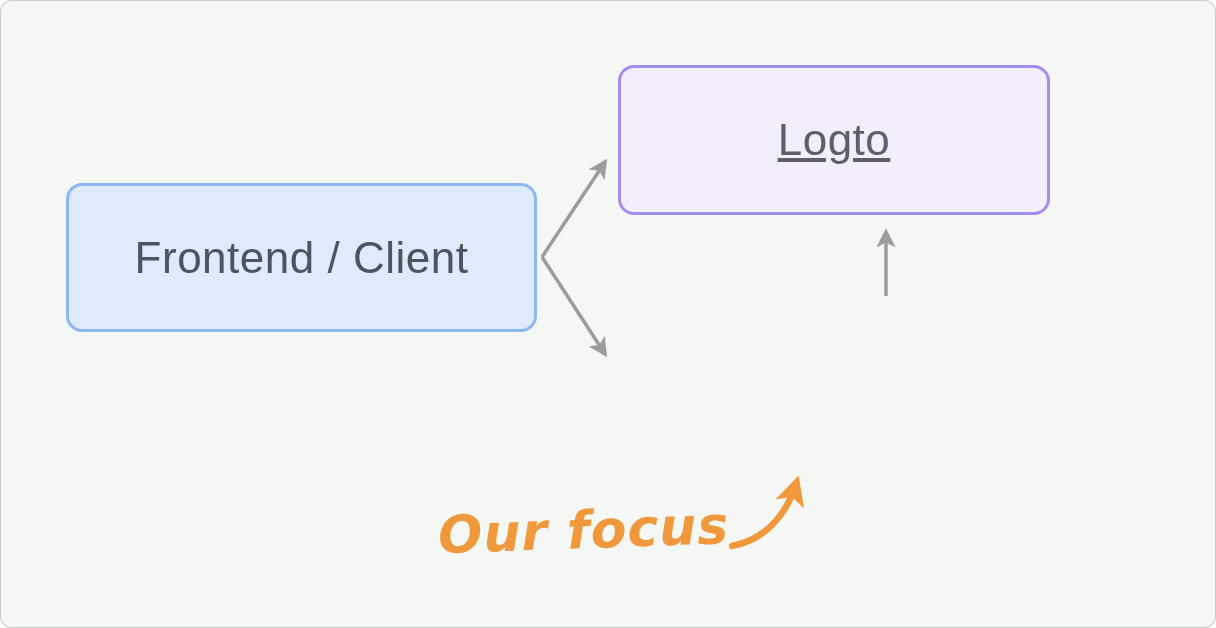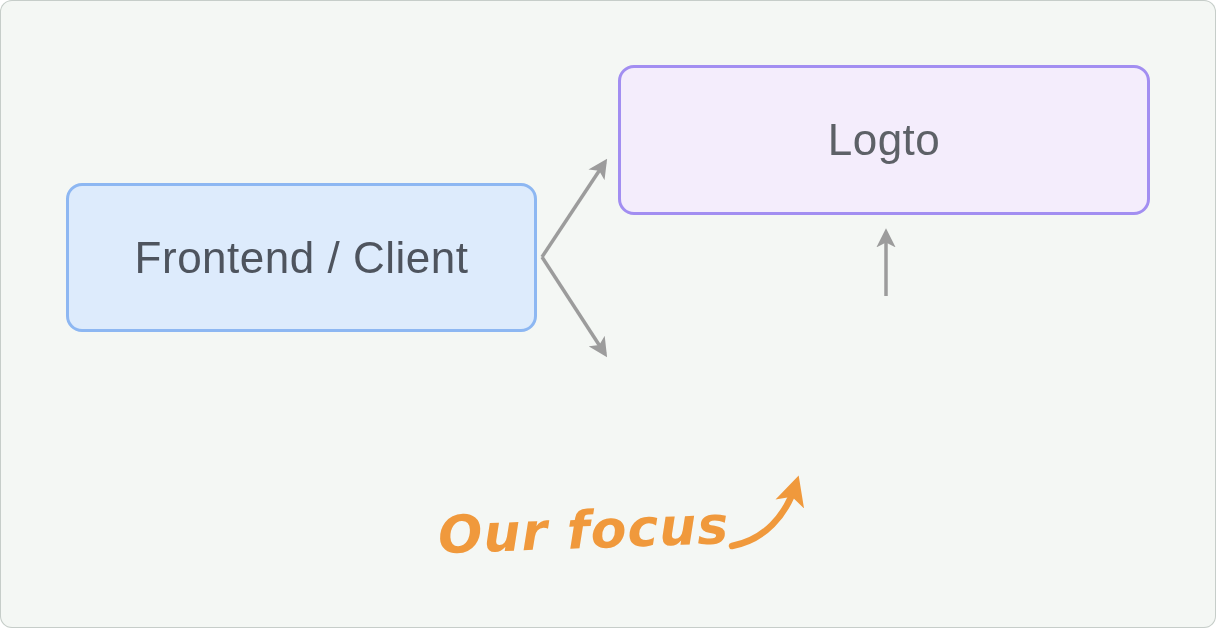--- a/index.html
+++ b/index.html
@@ -27,24 +27,25 @@
     letter-spacing: 0.5px;
     box-sizing: border-box;
   }
   .node-frontend {
     left: 66px; top: 183px; width: 471px; height: 149px;
     background: var(--frontend_fill, #ddebfc);
     border: 3px solid var(--frontend_border, #8db7f2);
     color: var(--frontend_text, #4e545e);
   }
   .node-logto {
-    left: 618px; top: 65px; width: 532px; height: 150px;
+    left: 618px; top: 65px; width: 432px; height: 150px;
     background: var(--logto_fill, #f4edfc);
     border: 3px solid var(--logto_border, #a28ef1);
     color: var(--logto_text, #5d6167);
+    text-decoration: underline;
   }
   .node-api {
     left: 618px; top: 298px; width: 534px; height: 152px;
     background: var(--api_fill, #e9f6ea);
     border: 5px solid var(--api_border, #67bc6a);
     color: var(--api_text, #181a1d);
     font-weight: 500;
     box-shadow: 0 0 34px rgba(103,188,106,0.38), 0 0 70px rgba(103,188,106,0.18);
   }
   .edges-layer {

